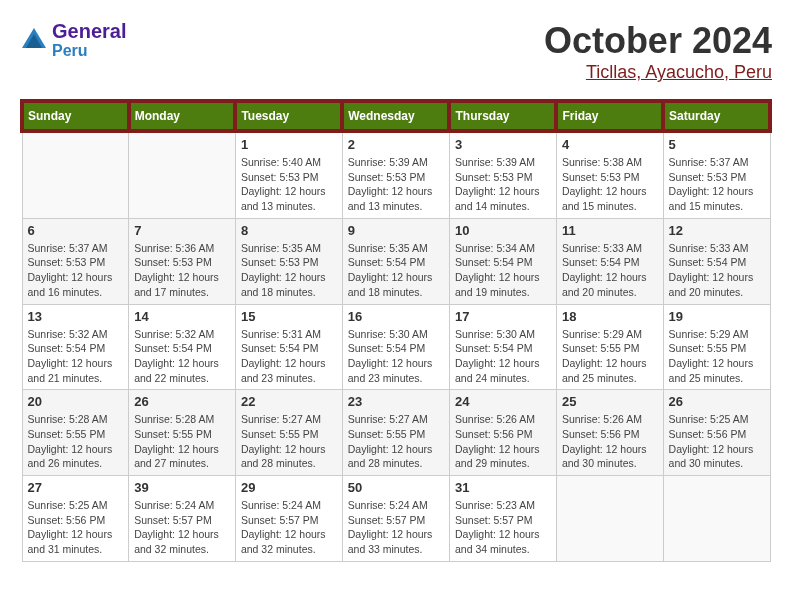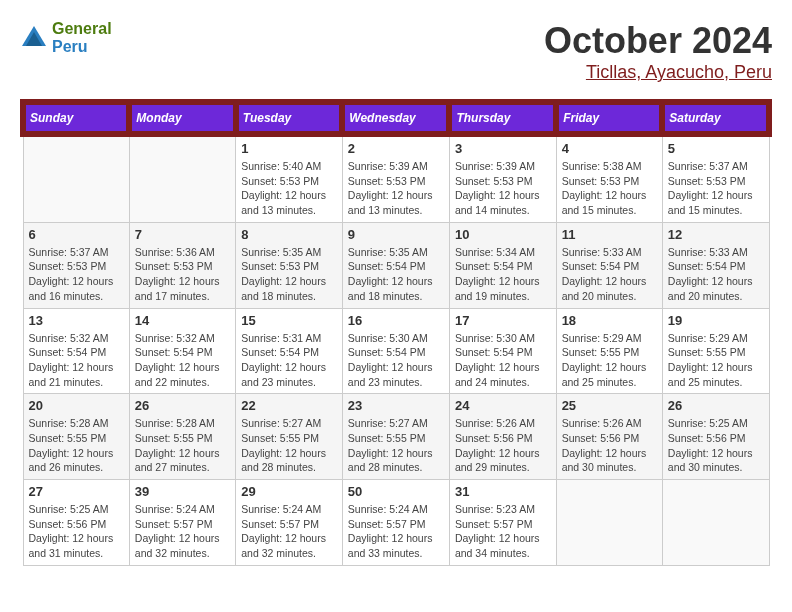--- a/index.html
+++ b/index.html
@@ -20,23 +20,23 @@
       display: flex;
       align-items: center;
       gap: 4px;
     }
     .logo-text {
       display: flex;
       flex-direction: column;
       line-height: 1.1;
     }
     .logo-general {
-      font-size: 16px;
-      font-weight: bold;
-      color: #4d7c0f;
+      font-size: 20px;
+      font-weight: bold;
+      color: #4c1d95;
     }
     .logo-blue {
       font-size: 16px;
       font-weight: bold;
       color: #2a7fc1;
     }
     .logo-icon {
       width: 28px;
       height: 28px;
     }
@@ -52,28 +52,27 @@
       font-size: 18px;
       color: #7f1d1d;
       text-decoration: underline;
     }
     .calendar {
       width: 100%;
       border-collapse: collapse;
       font-size: 11px;
     }
     .calendar th {
-      background: #6d28d9;
+      background: #4d7c0f;
       color: #fff;
       padding: 6px 4px;
       text-align: left;
       font-size: 12px;
       font-weight: bold;
-      border: 6px solid #7f1d1d;
-      font-style: italic;
+      border: 4px solid #7f1d1d;
     }
     .calendar td {
       border: 1px solid #ccc;
       vertical-align: top;
       padding: 4px 5px;
       width: 108px;
       min-height: 80px;
       background: #fff;
     }
     .calendar tr:nth-child(even) td {

